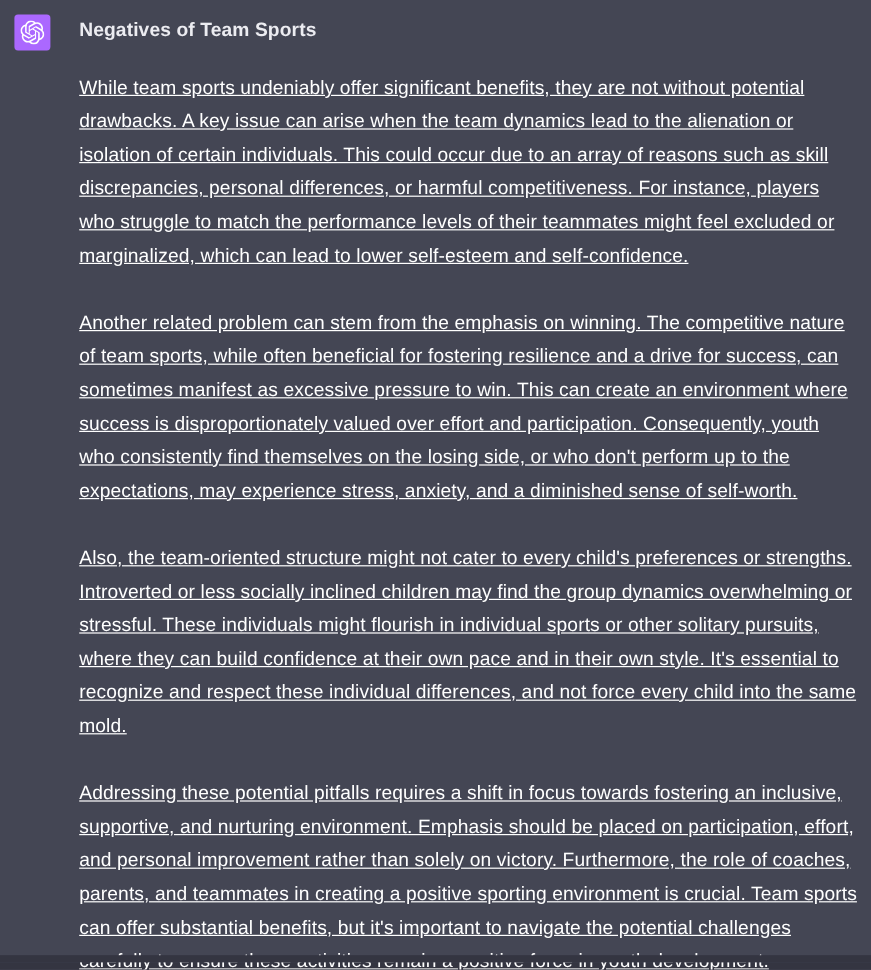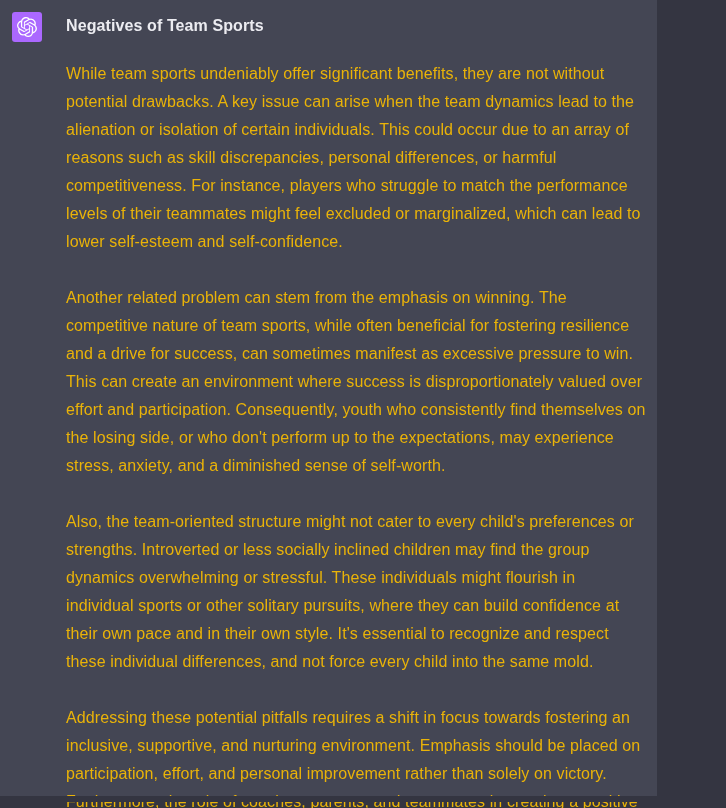--- a/index.html
+++ b/index.html
@@ -10,21 +10,21 @@
     overflow: hidden;
     font-family: "Liberation Sans", sans-serif;
   }
 
   body {
     background: #343541;
   }
 
   .chat-row {
     position: relative;
-    width: 657px;
+    width: 726px;
     height: 802px;
     background: #444654;
     display: flex;
     align-items: flex-start;
     padding: 12px 10px 0 12px;
   }
 
   .avatar {
     flex: 0 0 auto;
     width: 30px;
@@ -54,22 +54,23 @@
     font-size: 16px;
     line-height: 28px;
     font-weight: 700;
     color: #ececf1;
     letter-spacing: 0.1px;
   }
 
   .content p {
     margin-top: 20px;
     margin-bottom: 28px;
-    color: #eab308;
+    color: #ffffff;
     letter-spacing: 0.1px;
+    text-decoration: underline;
   }
 
   .content p + p {
     margin-top: 21px;
   }
 
   .next-row-edge {
     position: absolute;
     left: 0;
     bottom: 0;

